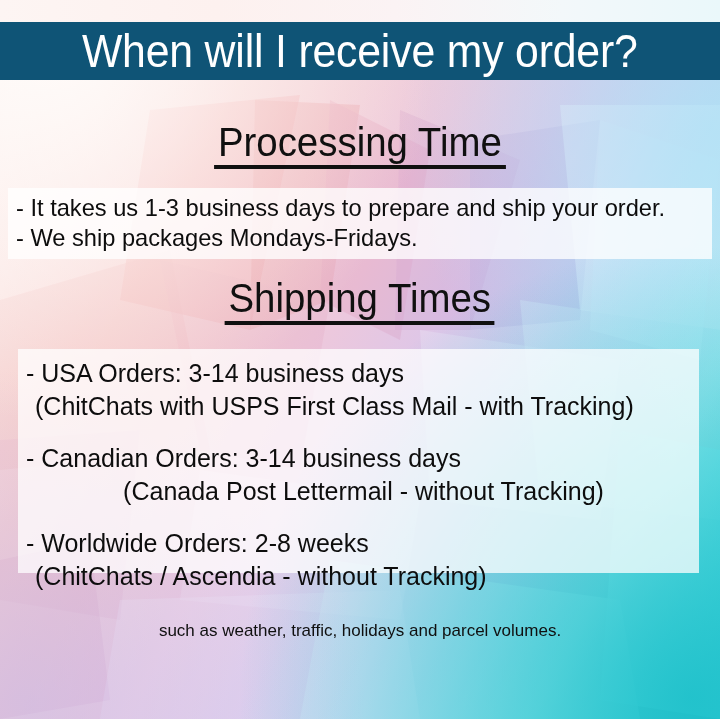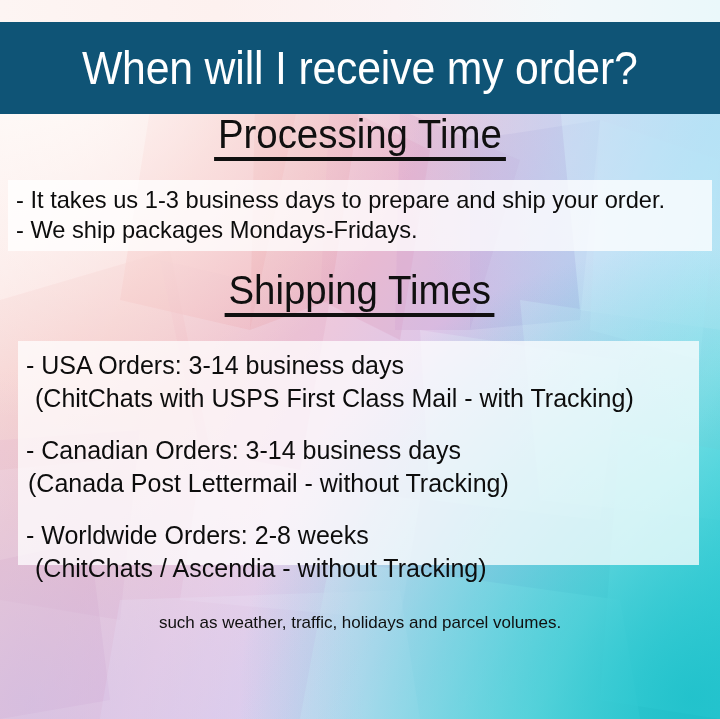--- a/index.html
+++ b/index.html
@@ -56,42 +56,42 @@
     height: 24px;
     background: linear-gradient(90deg, #fdf5f3 0%, #fdf1ef 30%, #fbf3f4 55%, #f3f8fa 78%, #eaf8fa 100%);
   }
 
   
   .banner {
     position: absolute;
     left: 0;
     top: 22px;
     width: 720px;
-    height: 92px;
+    height: 58px;
     background: #0f5476;
     display: flex;
     align-items: center;
     justify-content: center;
   }
   .banner-title {
     color: #ffffff;
     font-size: 46px;
     line-height: 1;
     font-weight: 400;
     letter-spacing: -0.2px;
     transform: scaleX(0.93);
     white-space: nowrap;
     font-family: "Liberation Sans Narrow", "Liberation Sans", "DejaVu Sans", sans-serif;
   }
 
   
   .content {
     position: absolute;
     left: 0;
-    top: 92px;
+    top: 100px;
     width: 720px;
     height: 615px;
   }
 
   .section-heading {
     text-align: center;
     color: #101010;
     font-size: 40px;
     line-height: 1.05;
     font-weight: 400;
@@ -141,21 +141,21 @@
   }
   .ship-group { margin-bottom: 20px; }
   .ship-group:last-child { margin-bottom: 4px; }
   .ship-line {
     font-size: 25px;
     line-height: 1.30;
     white-space: nowrap;
     color: #0d0d0d;
   }
   .ship-line.indent { padding-left: 9px; }
-  .ship-line.indent-sm { padding-left: 2px; }
+  .ship-line.indent-sm { padding-left: 2px; text-align: center; }
 
   .footnote {
     position: absolute;
     left: 0;
     top: 519px;
     width: 720px;
     text-align: center;
     color: #101010;
     font-family: "Liberation Sans Narrow", "Liberation Sans", "DejaVu Sans", sans-serif;
   }

